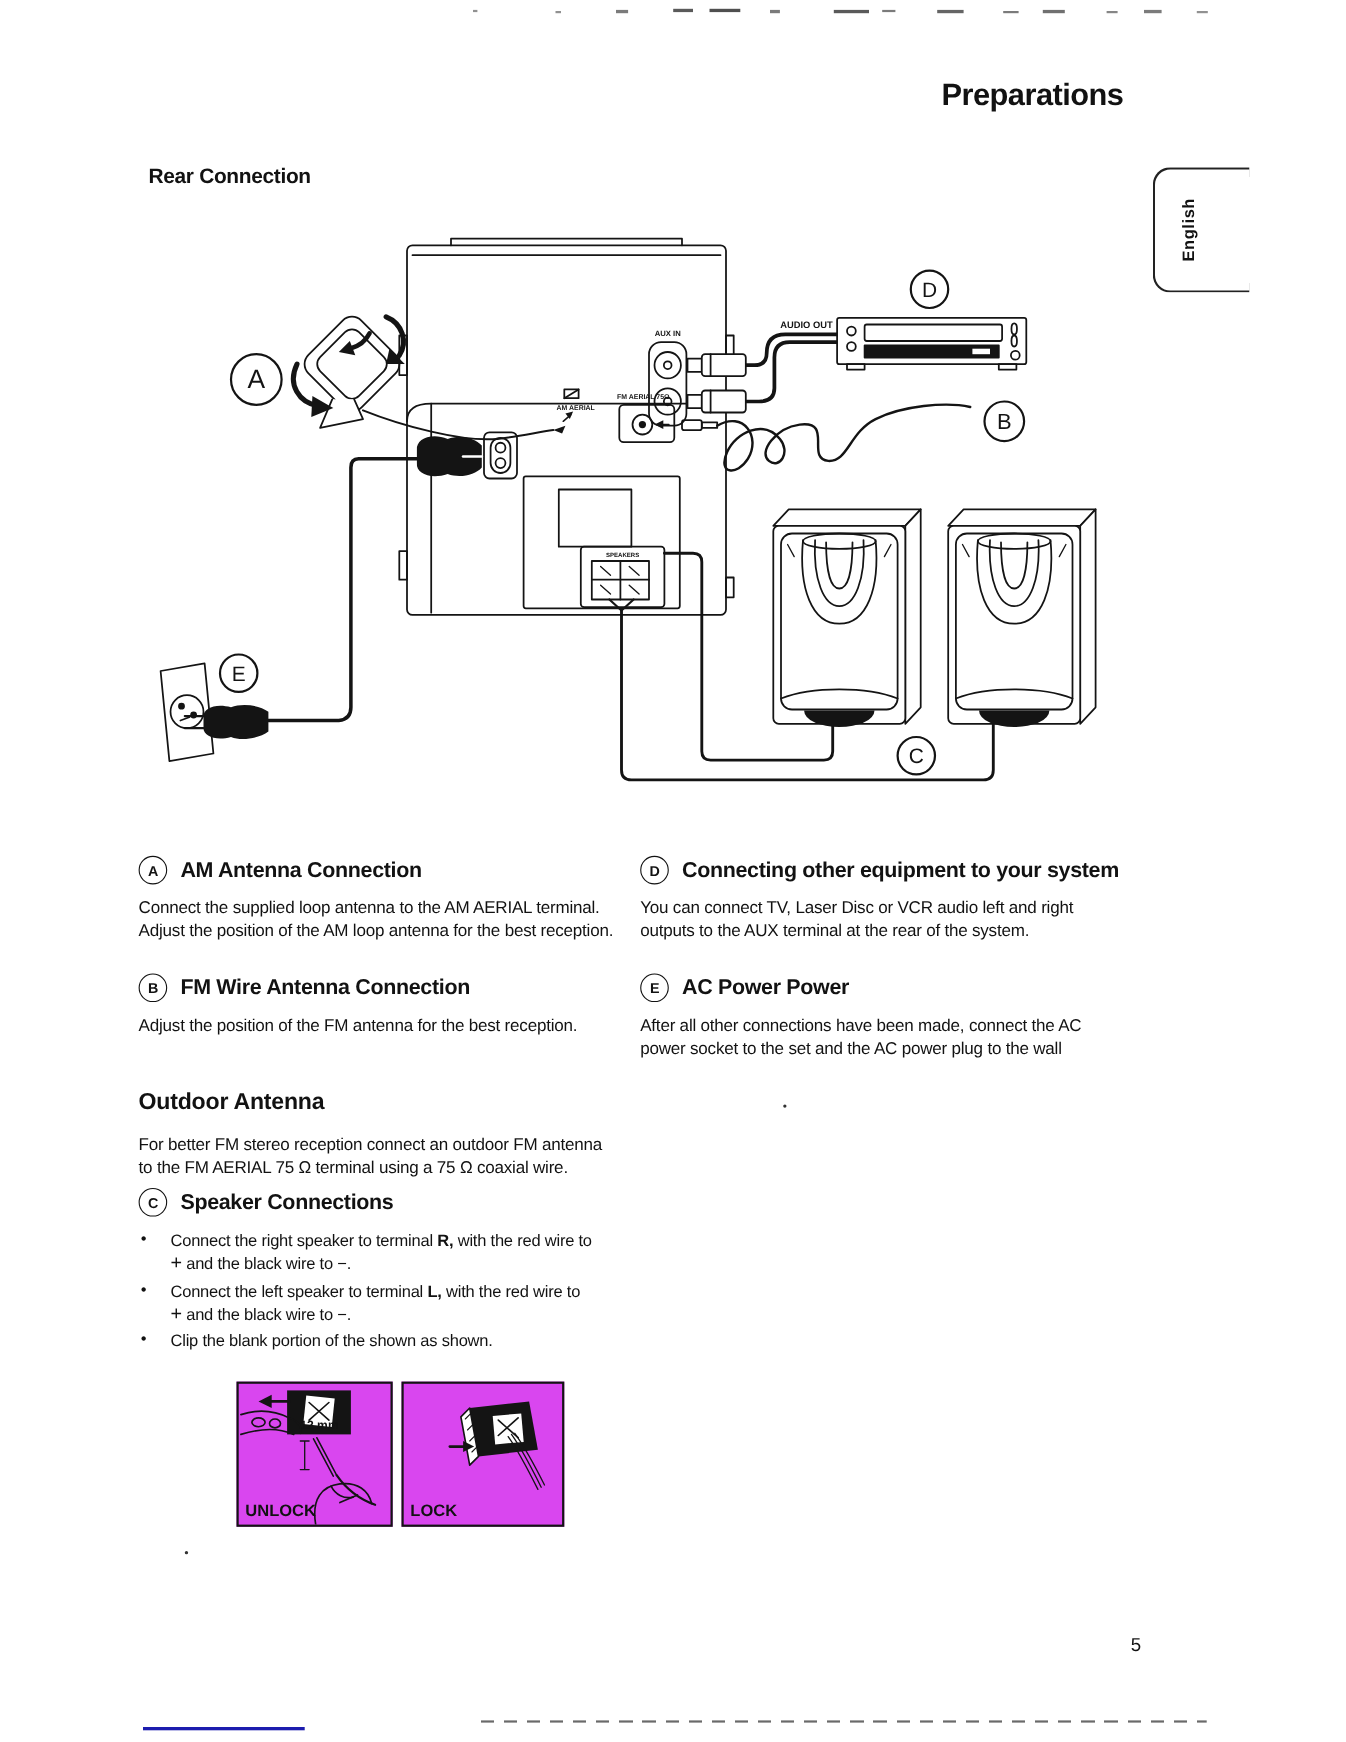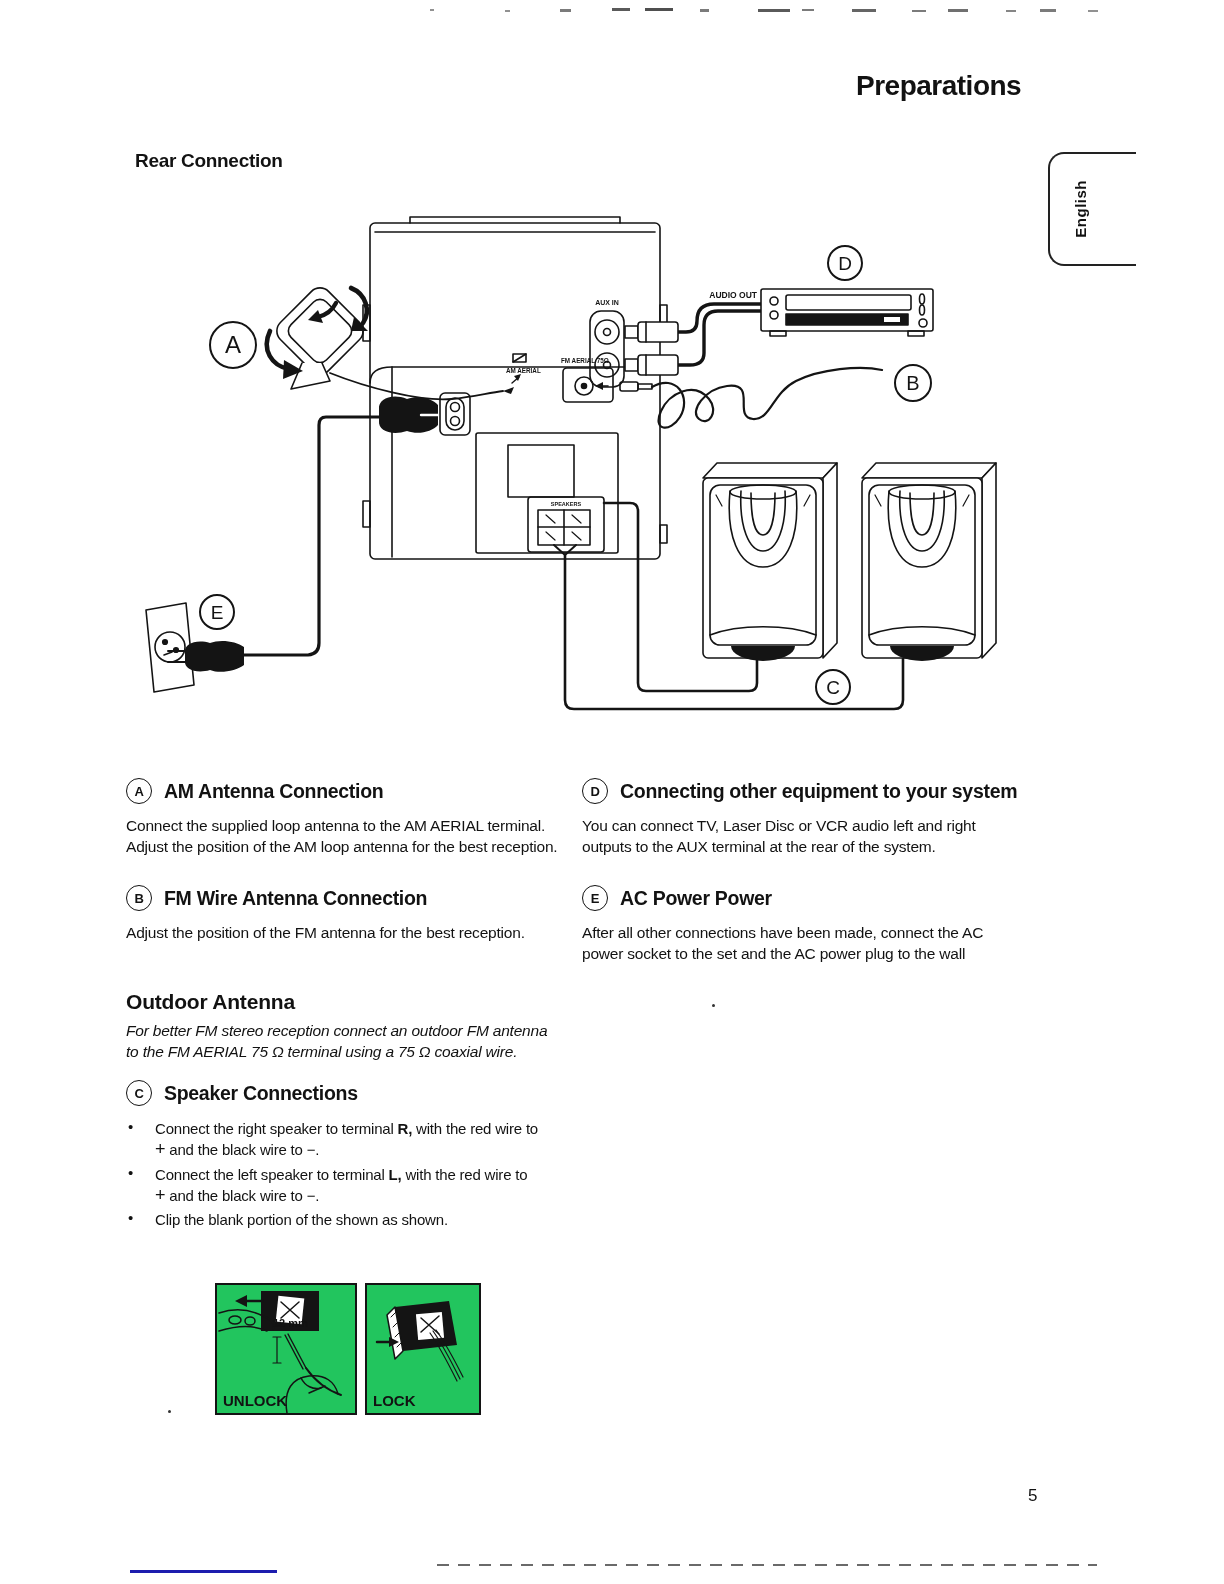--- a/index.html
+++ b/index.html
@@ -21,21 +21,21 @@
   .b-txt{flex:1;font-size:15px;line-height:1.42;letter-spacing:-0.2px;}
   .sym{font-size:18px;line-height:1;}
   
   .lang-tab{left:1048px;top:152px;width:86px;height:110px;border-left:2px solid #222;
             border-top:2px solid #222;border-bottom:2px solid #222;border-radius:16px 0 0 16px;
             display:flex;align-items:center;}
   .lang-tab span{writing-mode:vertical-rl;transform:rotate(180deg);font-size:15px;font-weight:700;
             letter-spacing:0.5px;margin-left:22px;}
   
   .figrow{left:215px;top:1256px;display:flex;gap:8px;}
-  .figbox{border:2px solid #141414;position:relative;background:#22c55e;margin-top:27px;}
+  .figbox{border:2px solid #141414;position:relative;background:#d946ef;}
   .figlabel{position:absolute;left:6px;bottom:4px;font-size:15px;font-weight:700;}
   .fig-measure{position:absolute;left:56px;top:32px;font-size:11px;font-weight:700;}
   .pageno{font-size:17px;}
   
   .dash{position:absolute;background:#232323;}
   .dash-strip-bottom{position:absolute;top:1564px;left:437px;width:660px;height:2px;opacity:.7;
      background:repeating-linear-gradient(90deg,#2a2a2a 0 12px,rgba(0,0,0,0) 12px 21px);}
   .blue-line{position:absolute;top:1570px;left:130px;width:147px;height:3px;background:#1c1cae;}
   .spec{position:absolute;background:#333;border-radius:50%;}
   svg text{font-family:"Liberation Sans",sans-serif;}
@@ -262,21 +262,21 @@
       <span class="circ">B</span>
       <span>FM Wire Antenna Connection</span>
     </div>
     <div class="body-txt">
       <div>Adjust the position of the FM antenna for the best reception.</div>
     </div>
   </div>
 
   <div class="sec" style="left:126px;top:990px;">
     <div class="mini-head">Outdoor Antenna</div>
-    <div class="body-txt" style="margin-top:6px;font-style:italic;">
+    <div class="body-txt" style="margin-top:16px;">
       <div>For better FM stereo reception connect an outdoor FM antenna</div>
       <div>to the FM AERIAL 75 Ω terminal using a 75 Ω coaxial wire.</div>
     </div>
   </div>
 
   <div class="sec" style="left:126px;top:1080px;">
     <div class="sec-head">
       <span class="circ">C</span>
       <span>Speaker Connections</span>
     </div>
@@ -343,21 +343,21 @@
         <path d="M68 50 L86 84" stroke-width="1.4"></path>
         <path d="M71 49 L89 83" stroke-width="1.4"></path>
         <path d="M70 128 C 66 104 76 93 92 91 C 108 89 118 97 121 109"></path>
         <path d="M84 93 C 88 101 96 105 104 103"></path>
         <path d="M92 108 l16 -7"></path>
         <path d="M89 83 C 98 96 110 105 124 110" stroke-width="2"></path>
       </svg>
       <div class="fig-measure">12 mm</div>
       <div class="figlabel">UNLOCK</div>
     </div>
-    <div class="figbox" style="width:112px;height:128px;">
+    <div class="figbox" style="width:112px;height:128px;padding-left:32px;">
       <svg width="112" height="128" viewBox="0 0 112 128" fill="none" stroke="#141414" stroke-width="1.5" stroke-linecap="round" stroke-linejoin="round">
         <polygon points="28,22 82,16 90,60 36,66" fill="#141414" stroke="none"></polygon>
         <polygon points="28,22 36,66 28,74 20,30" fill="#fff"></polygon>
         <path d="M24 32 l6 -6 M26 42 l6 -6 M28 52 l6 -6 M30 62 l6 -6" stroke-width="1"></path>
         <rect x="50" y="28" width="26" height="26" fill="#fff" stroke="none" transform="rotate(-5 63 41)"></rect>
         <path d="M54 33 L72 49 M72 31 L54 47"></path>
         <path d="M66 46 C 76 60 84 76 93 94" stroke-width="1.2"></path>
         <path d="M63 48 C 73 62 81 78 90 96" stroke-width="1.2"></path>
         <path d="M69 45 C 79 59 87 74 96 92" stroke-width="1.2"></path>
         <path d="M10 57 H26" stroke-width="2.5"></path>

